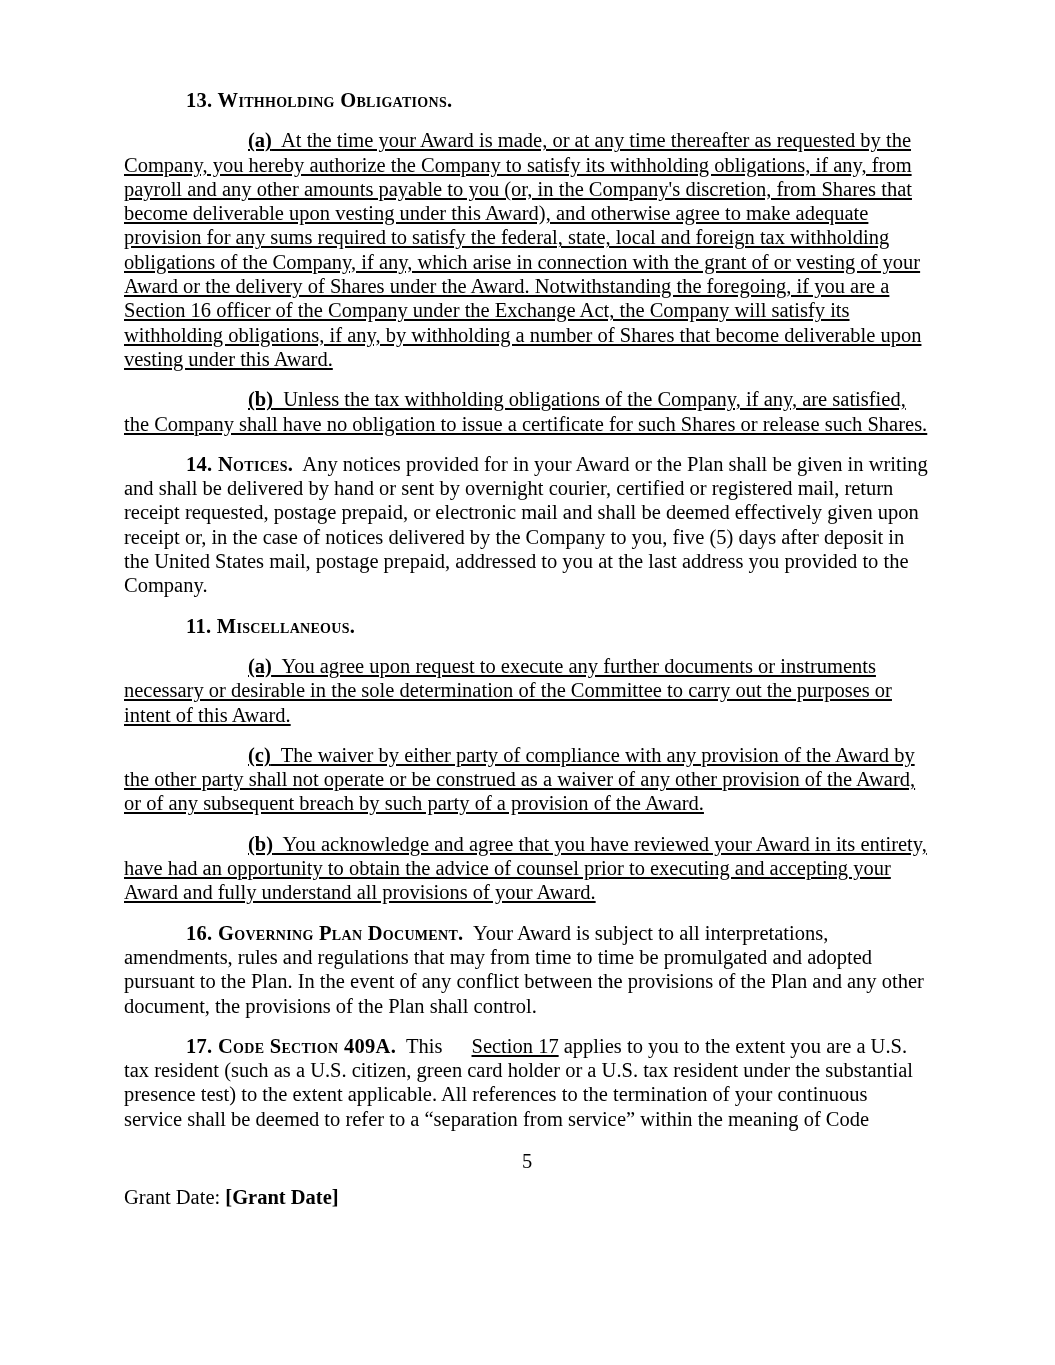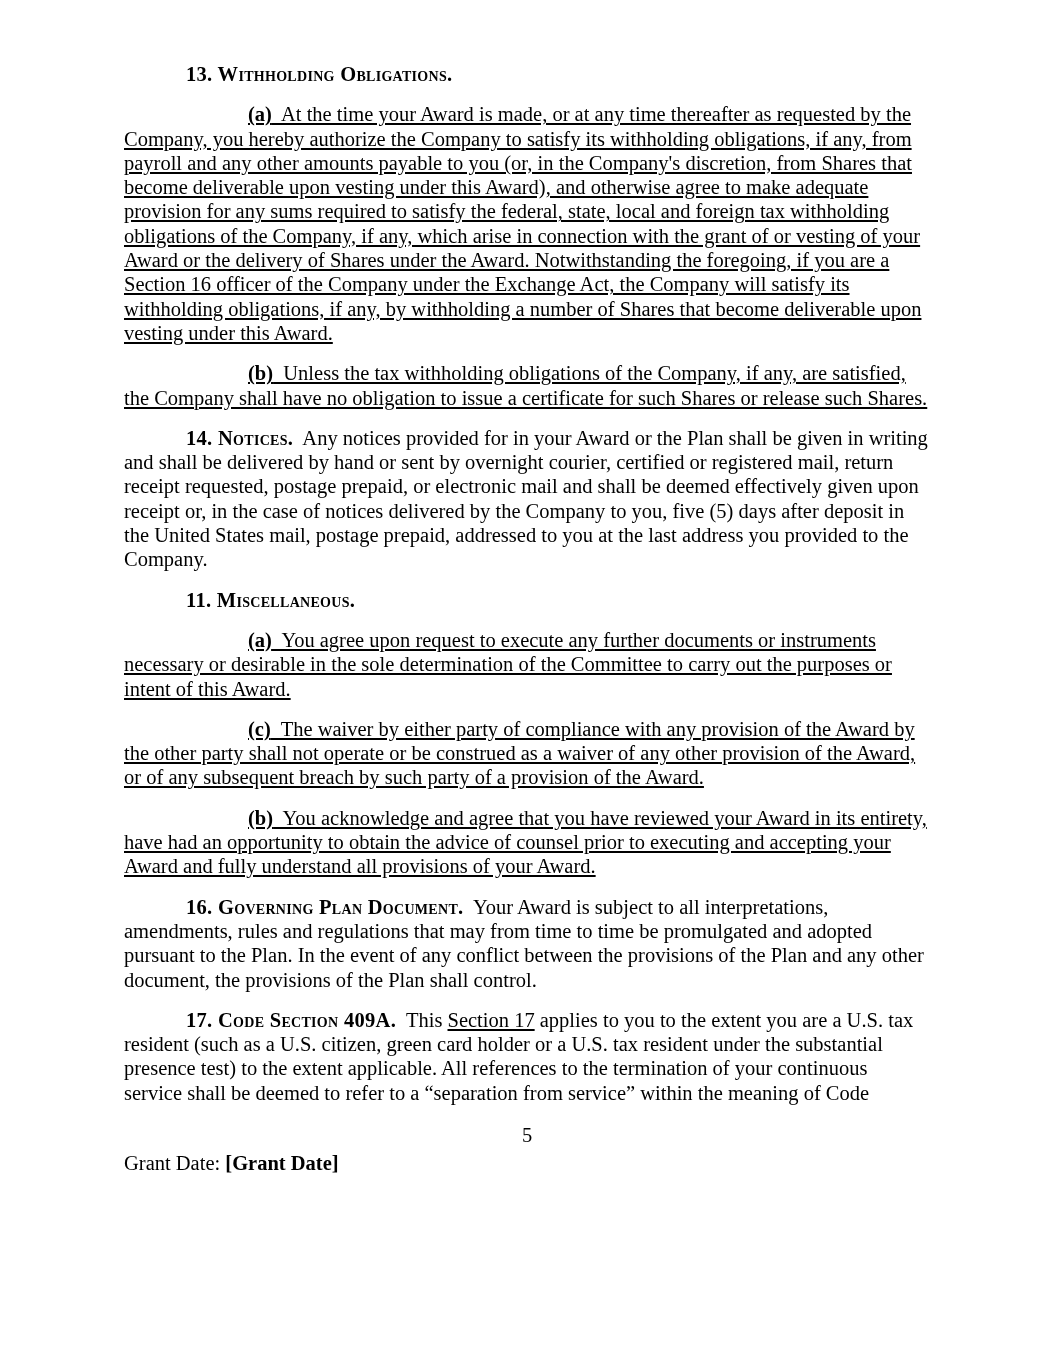--- a/index.html
+++ b/index.html
@@ -7,39 +7,39 @@
   .page {
     position: relative;
     width: 1055px;
     height: 1365px;
     margin: 0 auto;
     background: #ffffff;
     color: #000000;
     font-family: "Liberation Serif", "DejaVu Serif", serif;
     font-size: 20.5px;
     line-height: 24.3px;
-    padding: 62px 125px 0 124px;
+    padding: 88px 125px 0 124px;
     overflow: hidden;
     text-align: left;
   }
   .para { margin: 0 0 16px 0; }
   .indent-half { text-indent: 62px; }
   .indent-full { text-indent: 124px; text-decoration: underline; }
   .sc-heading {
     font-weight: bold;
     font-variant: small-caps;
     letter-spacing: 0.3px;
   }
   .plabel { font-weight: bold; }
-  .xref { text-decoration: underline; }
+  .xref { text-decoration: underline; margin-left: 24px; }
   .page-number {
     text-align: center;
     margin-top: 18px;
   }
-  .footer { margin-top: 4px; }
+  .footer { margin-top: 12px; }
   .footer-value { font-weight: bold; }
 </style>
 </head>
 <body>
 
 <div class="page">
 
   <p class="para indent-half sc-heading">13. Withholding Obligations.</p>
 
   <p class="para indent-full"><span class="plabel">(a)</span><span>&nbsp; At the time your Award is made, or at any time thereafter as requested by the Company, you hereby authorize the Company to satisfy its withholding obligations, if any, from payroll and any other amounts payable to you (or, in the Company's discretion, from Shares that become deliverable upon vesting under this Award), and otherwise agree to make adequate provision for any sums required to satisfy the federal, state, local and foreign tax withholding obligations of the Company, if any, which arise in connection with the grant of or vesting of your Award or the delivery of Shares under the Award. Notwithstanding the foregoing, if you are a Section 16 officer of the Company under the Exchange Act, the Company will satisfy its withholding obligations, if any, by withholding a number of Shares that become deliverable upon vesting under this Award.</span></p>

